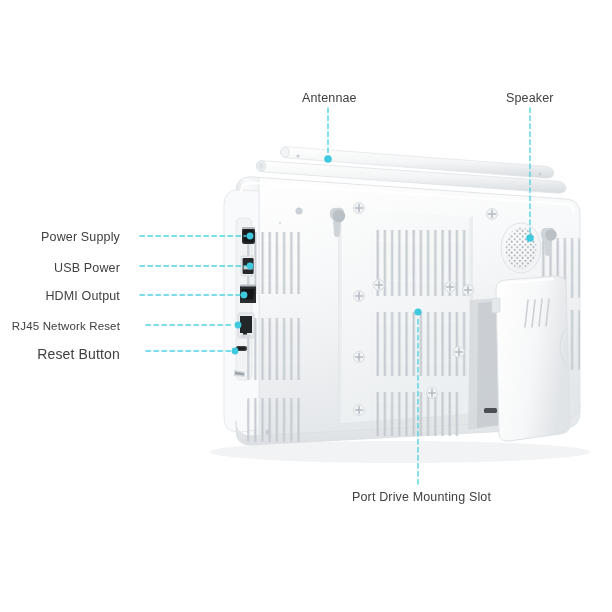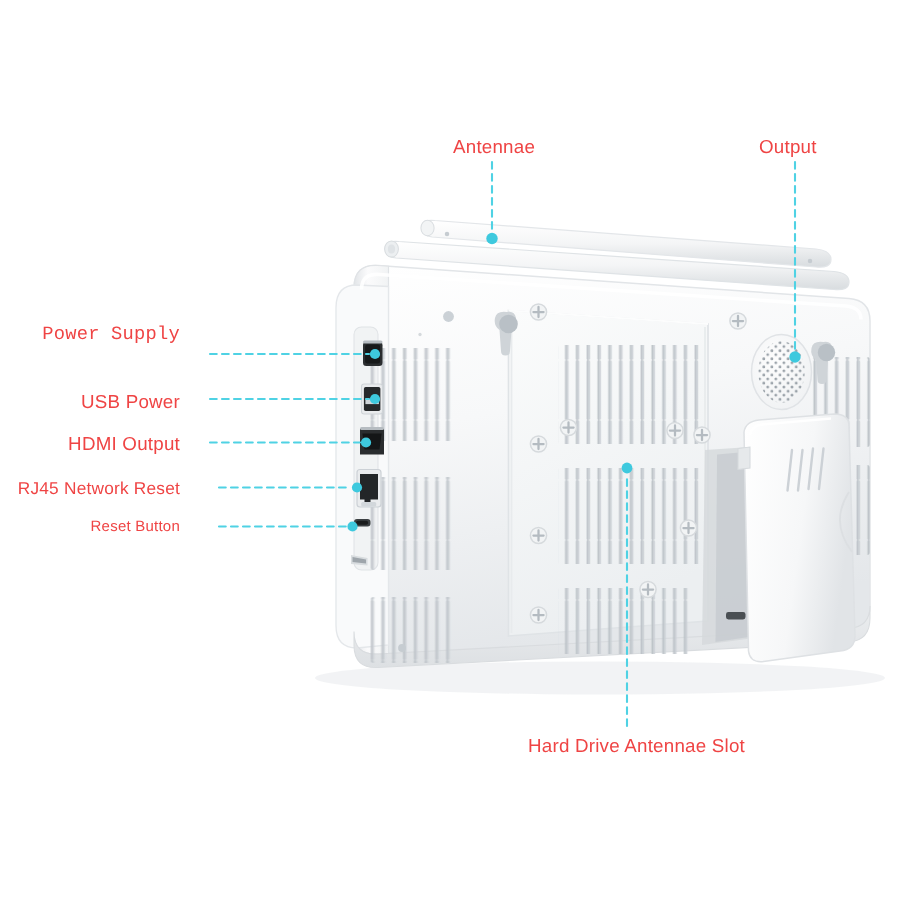--- a/index.html
+++ b/index.html
@@ -21,35 +21,35 @@
     position: absolute;
     left: 0; top: 0;
     width: 612px;
     height: 612px;
     background: #ffffff;
   }
 
   
   .label {
     position: absolute;
-    color: #ef4444;
+    color: #404040;
     font-size: 12.5px;
     font-family: "Liberation Sans", sans-serif;
     letter-spacing: 0.15px;
     white-space: nowrap;
     line-height: 1;
   }
   .label.right-align { text-align: right; }
   .label.center-align { text-align: center; }
 
-  .lbl-power    { right: 492px; top: 217px; font-family: Liberation Mono, monospace; }
+  .lbl-power    { right: 492px; top: 231px; }
   .lbl-usb      { right: 492px; top: 262px; }
   .lbl-hdmi     { right: 492px; top: 290px; }
   .lbl-rj45     { right: 492px; top: 321px; font-size: 11.5px; }
-  .lbl-reset    { right: 492px; top: 347px; font-size: 10px; }
+  .lbl-reset    { right: 492px; top: 347px; font-size: 14px; }
   .lbl-antennae { left: 302px; top: 92px; }
   .lbl-speaker  { left: 506px; top: 92px; }
   .lbl-hdd      { left: 352px; top: 491px; }
 
   
   #leaders {
     position: absolute;
     left: 0; top: 0;
     width: 612px; height: 612px;
     pointer-events: none;
@@ -378,17 +378,17 @@
   <div class="label right-align lbl-usb">USB Power</div>
 
   <div class="label right-align lbl-hdmi">HDMI Output</div>
 
   <div class="label right-align lbl-rj45">RJ45 Network Reset</div>
 
   <div class="label right-align lbl-reset">Reset Button</div>
 
   <div class="label center-align lbl-antennae">Antennae</div>
 
-  <div class="label center-align lbl-speaker">Output</div>
-
-  <div class="label center-align lbl-hdd">Hard Drive Antennae Slot</div>
+  <div class="label center-align lbl-speaker">Speaker</div>
+
+  <div class="label center-align lbl-hdd">Port Drive Mounting Slot</div>
 
 </div>
 
 </body></html>

